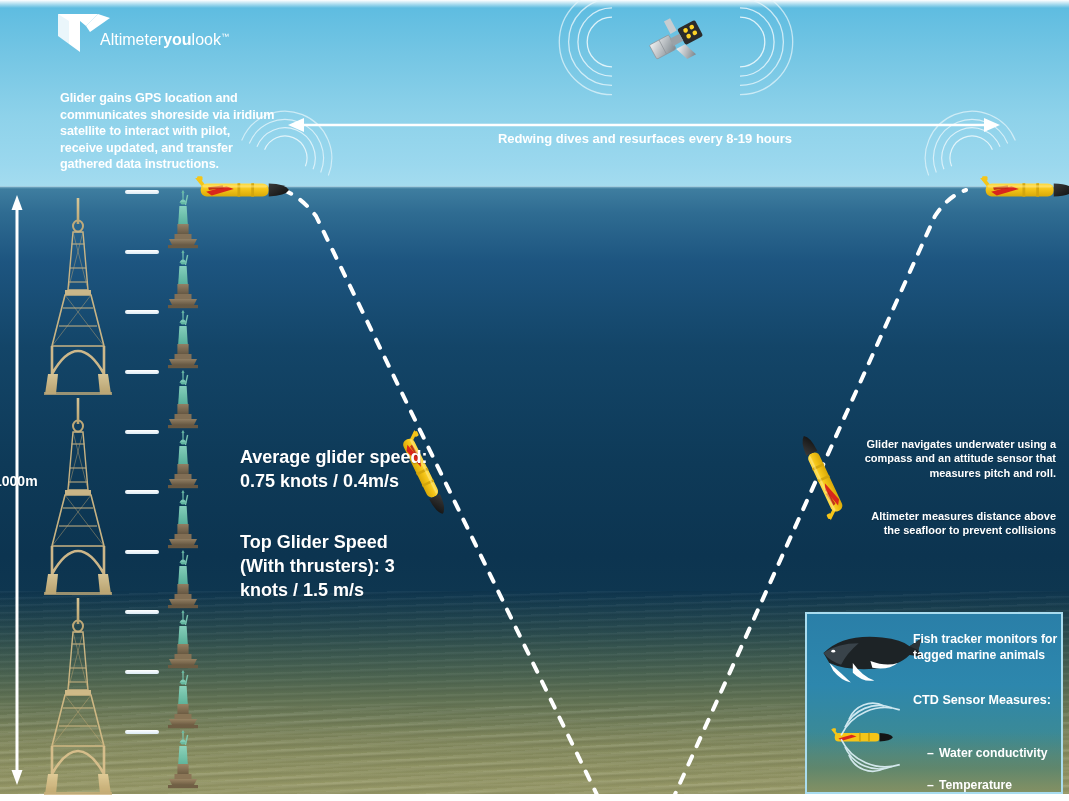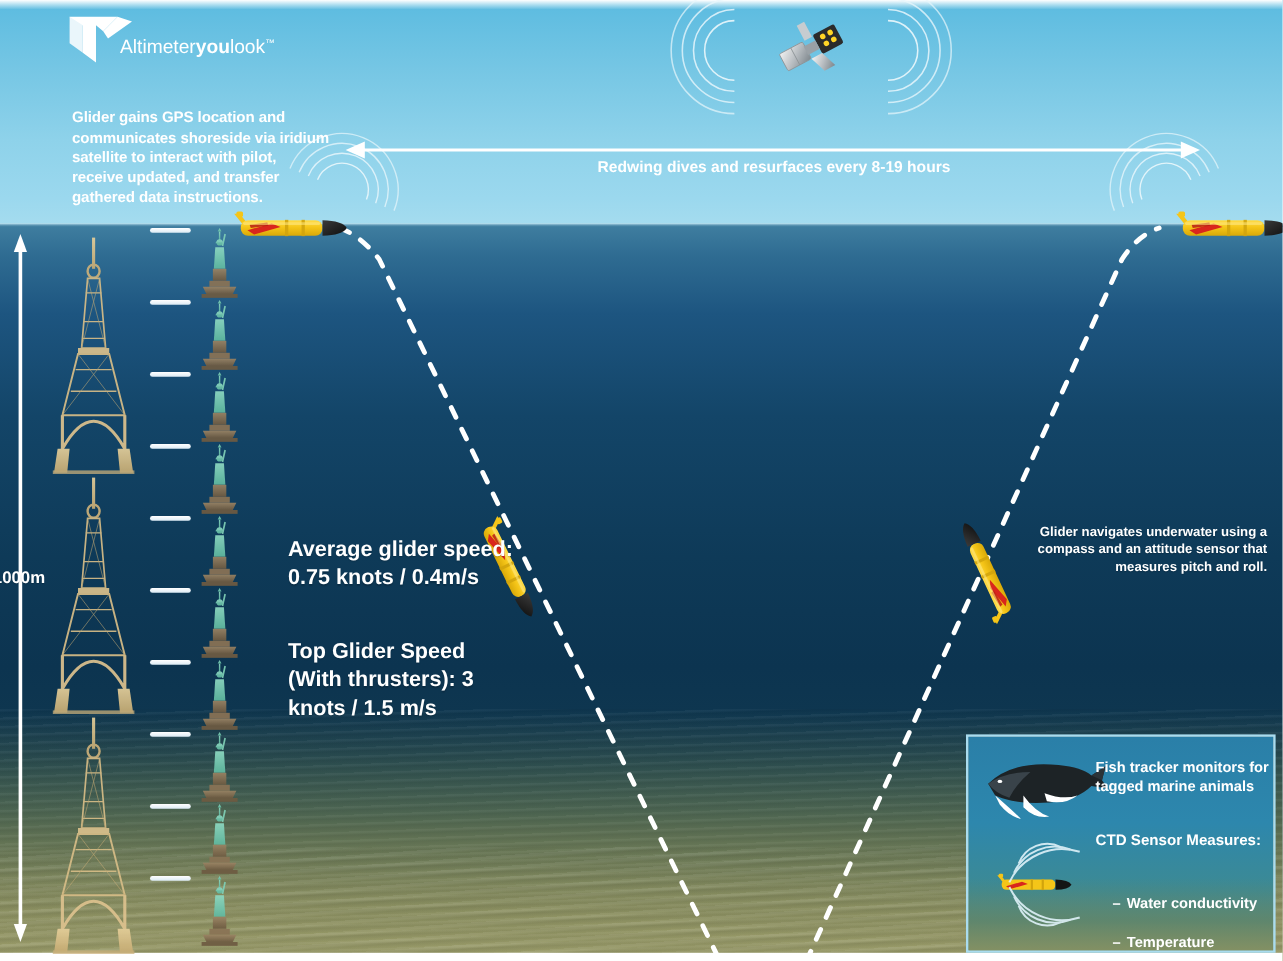--- a/index.html
+++ b/index.html
@@ -361,20 +361,21 @@
 
   <div class="txt txt-sky" id="label-cycle">Redwing dives and resurfaces every 8-19 hours</div>
 
   <div class="txt" id="stats-block">
     <div class="stat">Average glider speed: 0.75 knots / 0.4m/s</div>
     <div class="stat">Top Glider Speed (With thrusters): 3 knots / 1.5 m/s</div>
   </div>
 
   <div class="txt" id="note-nav">
     <div class="para">Glider navigates underwater using a compass and an attitude sensor that measures pitch and roll.</div>
+    <div class="para">Altimeter measures distance above the seafloor to prevent collisions</div>
   </div>
 
   <div id="inset">
     <div class="inset-sea"></div>
 
     <svg viewBox="0 0 258 182" width="254" height="178" style="position:absolute;left:0;top:0;">
 
       <g>
         <path d="M16,40 Q36,20 76,24 Q96,26 104,33 L116,25 L113,37 L118,44 L104,42
                  Q92,54 68,56 Q40,58 22,50 Z" fill="#1d2326"></path>

